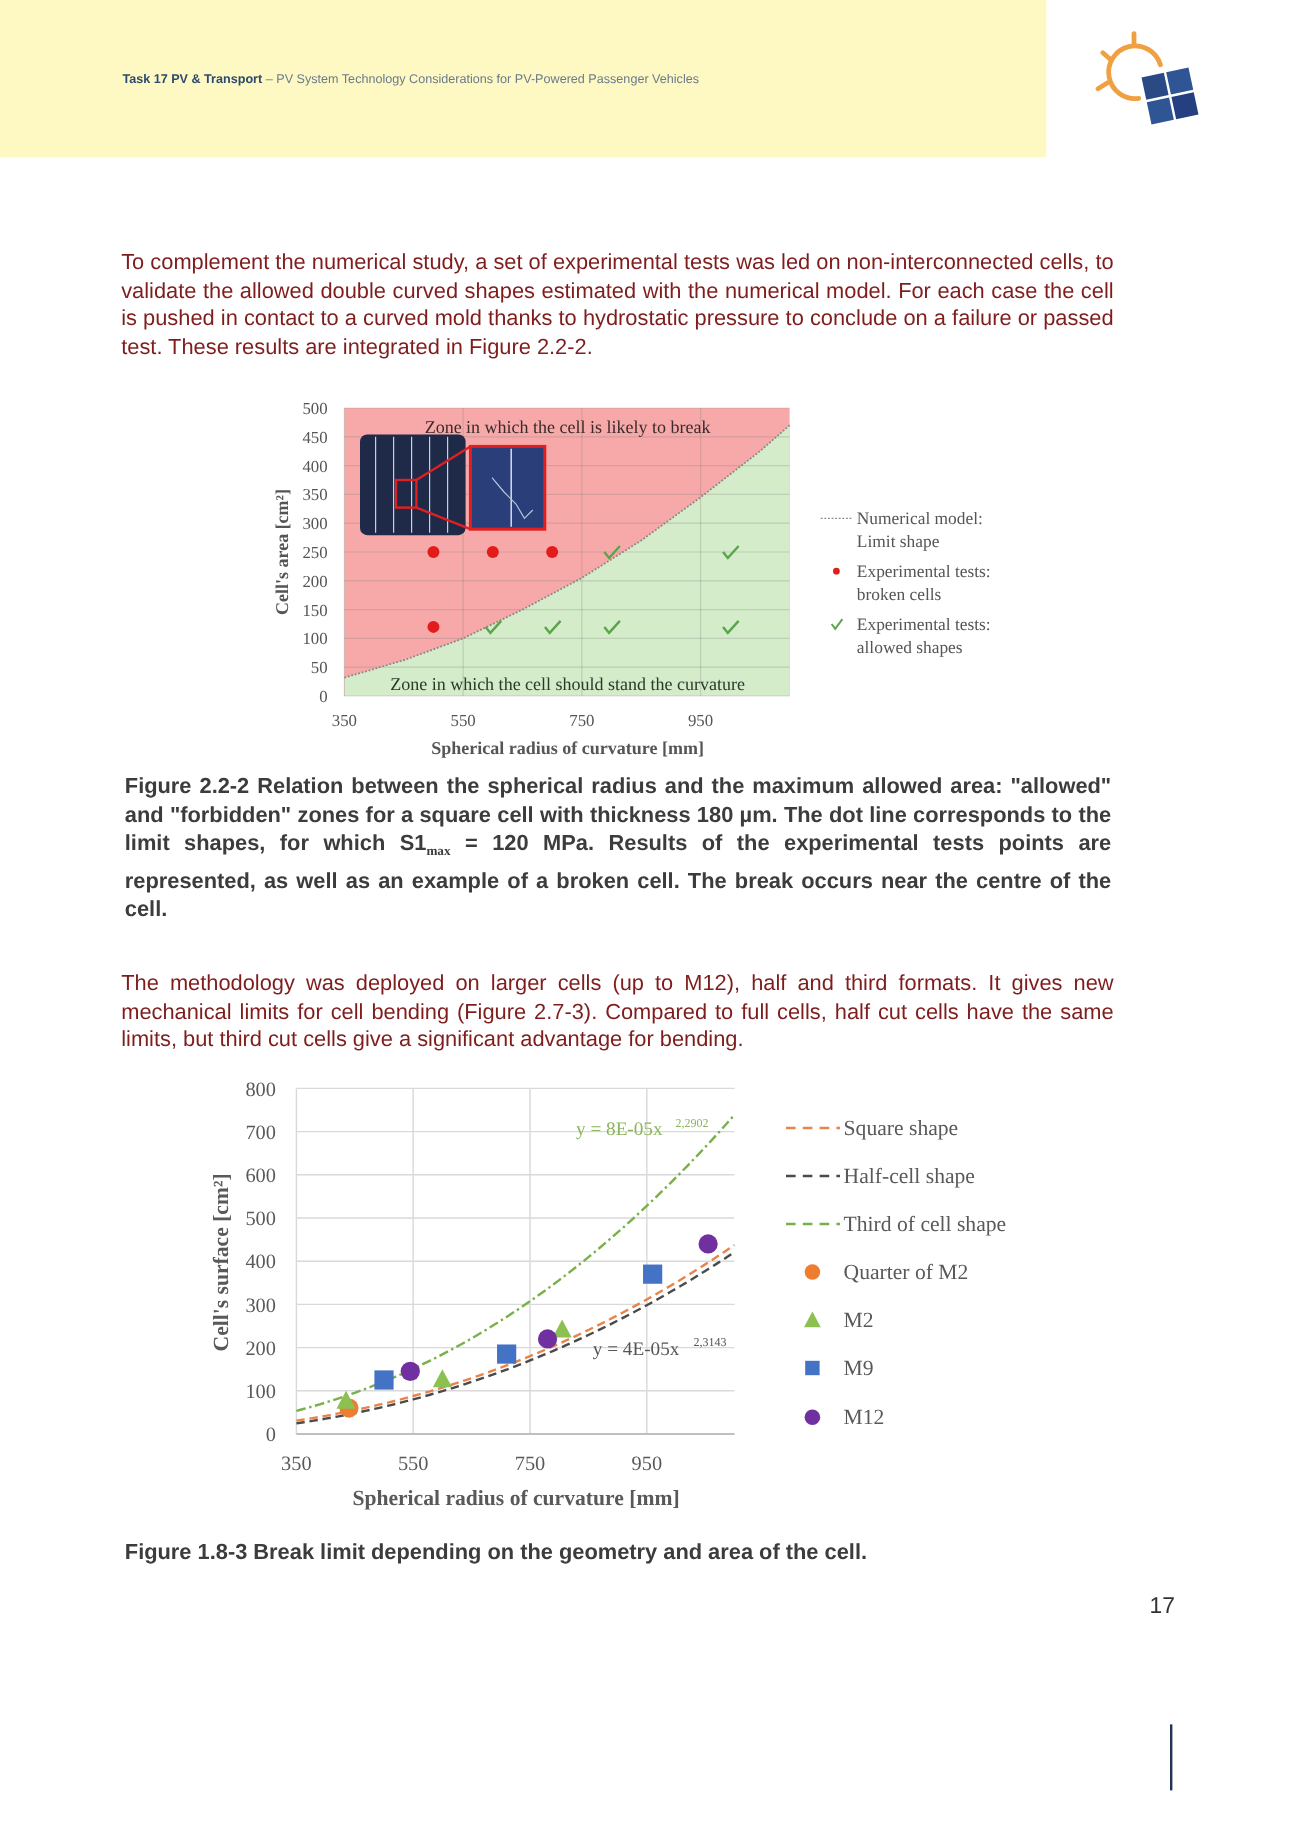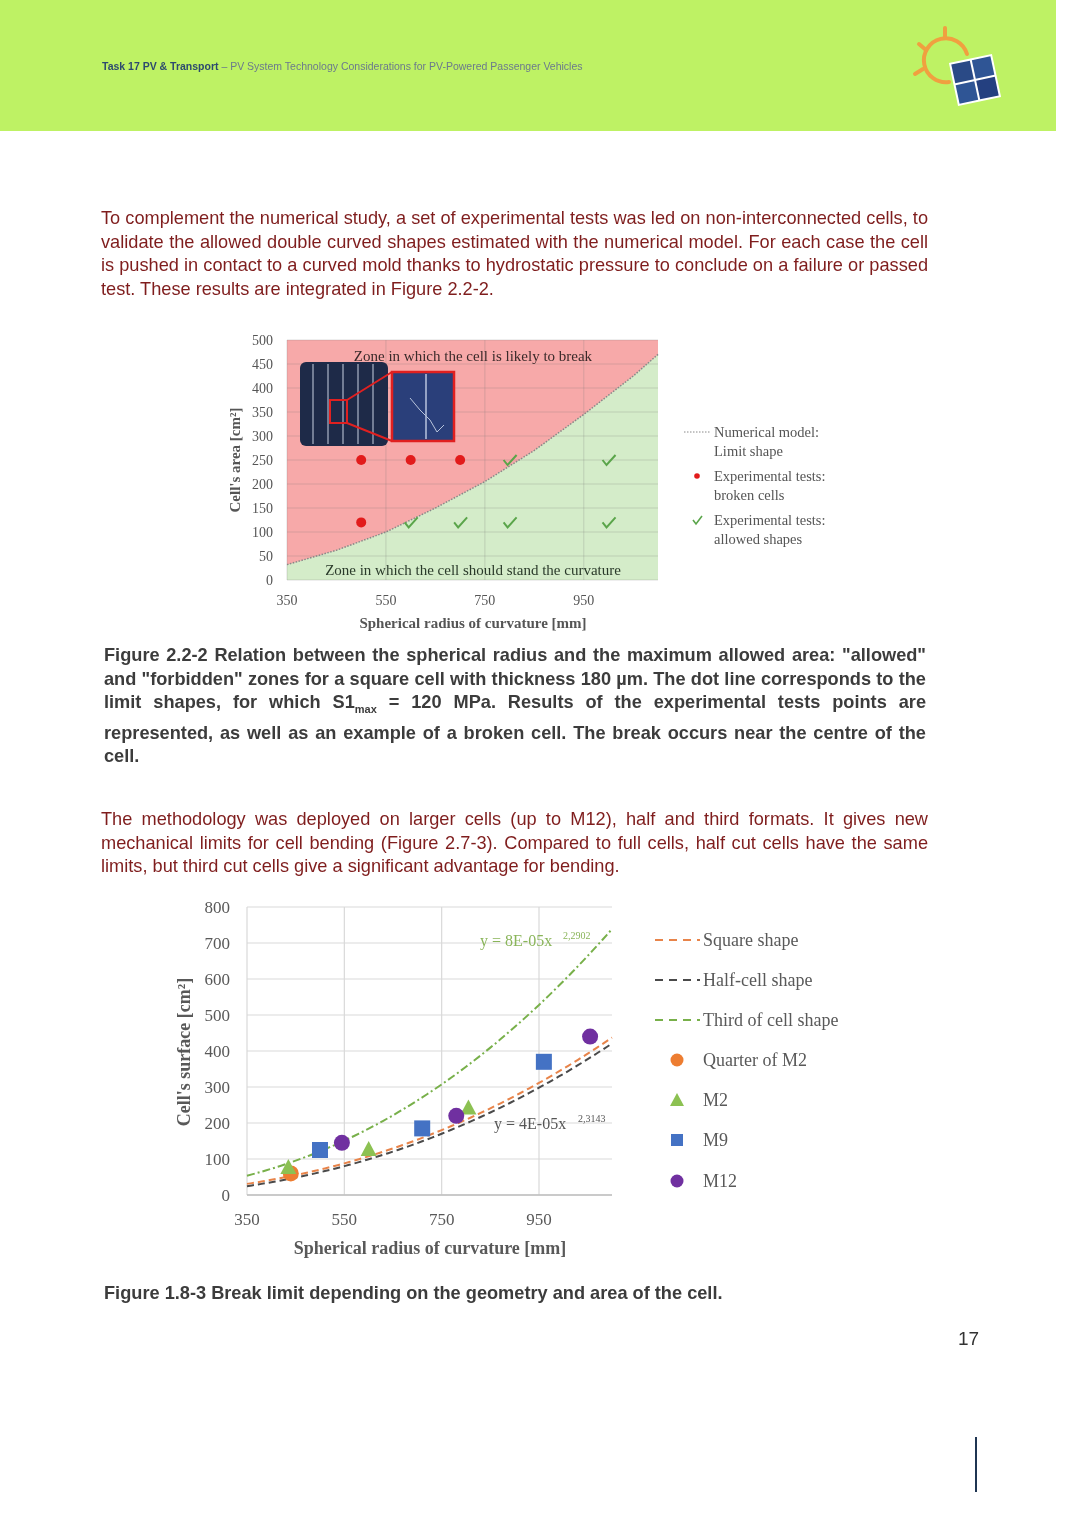--- a/index.html
+++ b/index.html
@@ -1,30 +1,30 @@
 <!DOCTYPE html>
 <html><head>
 <meta charset="utf-8">
 <style>
   html, body { margin:0; padding:0; }
   body { width:1080px; height:1527px; background:#ffffff; position:relative; overflow:hidden;
          font-family:"Liberation Sans", sans-serif; color:#3a3a3a; }
-  .header { position:absolute; left:0; top:0; width:1056px; height:131px; background:#bef264; }
+  .header { position:absolute; left:0; top:0; width:872px; height:131px; background:#fef9c3; }
   .header-text { position:absolute; left:102px; top:60px; font-size:10.5px; color:#6b7a8c; white-space:nowrap; }
   .header-text .bold { font-weight:bold; color:#2d4a6e; }
   .logo { position:absolute; left:905px; top:22px; width:100px; height:90px; }
   .para { position:absolute; left:101px; width:827px; font-size:18.2px; line-height:23.7px; color:#7f1d1d;
           text-align:justify; text-align-last:left; }
   .caption { position:absolute; left:104px; width:822px; font-size:18.2px; line-height:23.7px; color:#3c3c3c;
              font-weight:bold; text-align:justify; text-align-last:left; }
   .chart { position:absolute; }
   .serif { font-family:"Liberation Serif", serif; }
   .page-num { position:absolute; left:958px; top:1328px; font-size:19px; color:#333; }
   .page-bar { position:absolute; left:975px; top:1437px; width:2px; height:55px; background:#1f3552; }
-  sub { font-size:11px; }
+  sub { font-size:11px;font-family:Liberation Serif, serif; }
 </style>
 </head>
 <body>
 
 <div class="header">
   <div class="header-text">
     <span class="bold">Task 17 PV &amp; Transport</span><span> – PV System Technology Considerations for PV-Powered Passenger Vehicles</span>
   </div>
   <svg class="logo" viewBox="0 0 100 90">
     <g stroke="#f0a040" stroke-width="4" stroke-linecap="round" fill="none">

